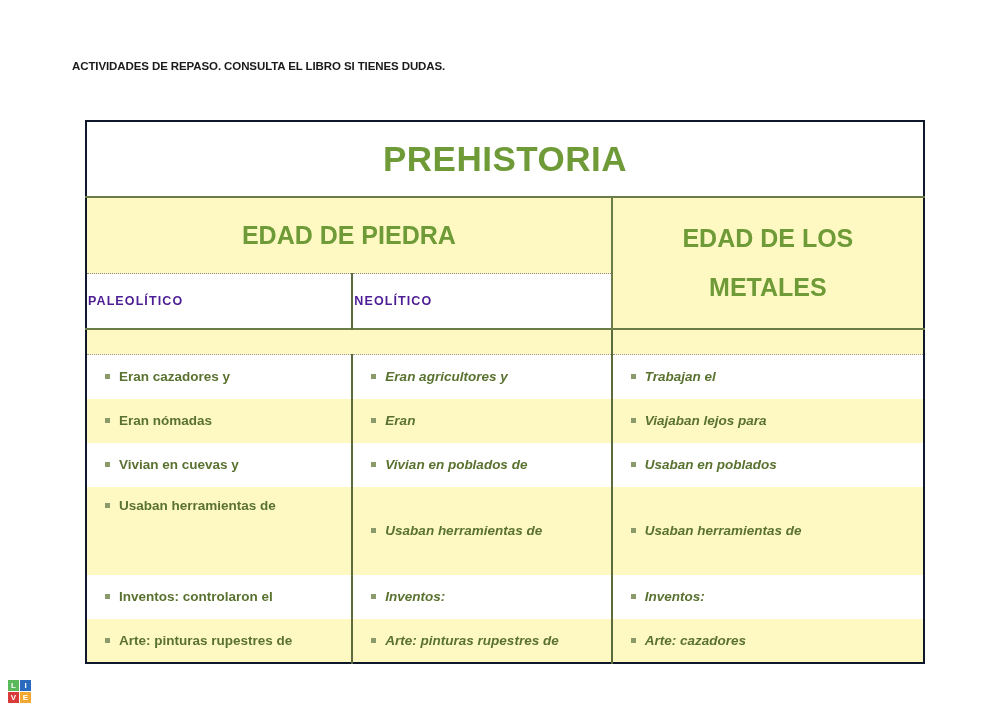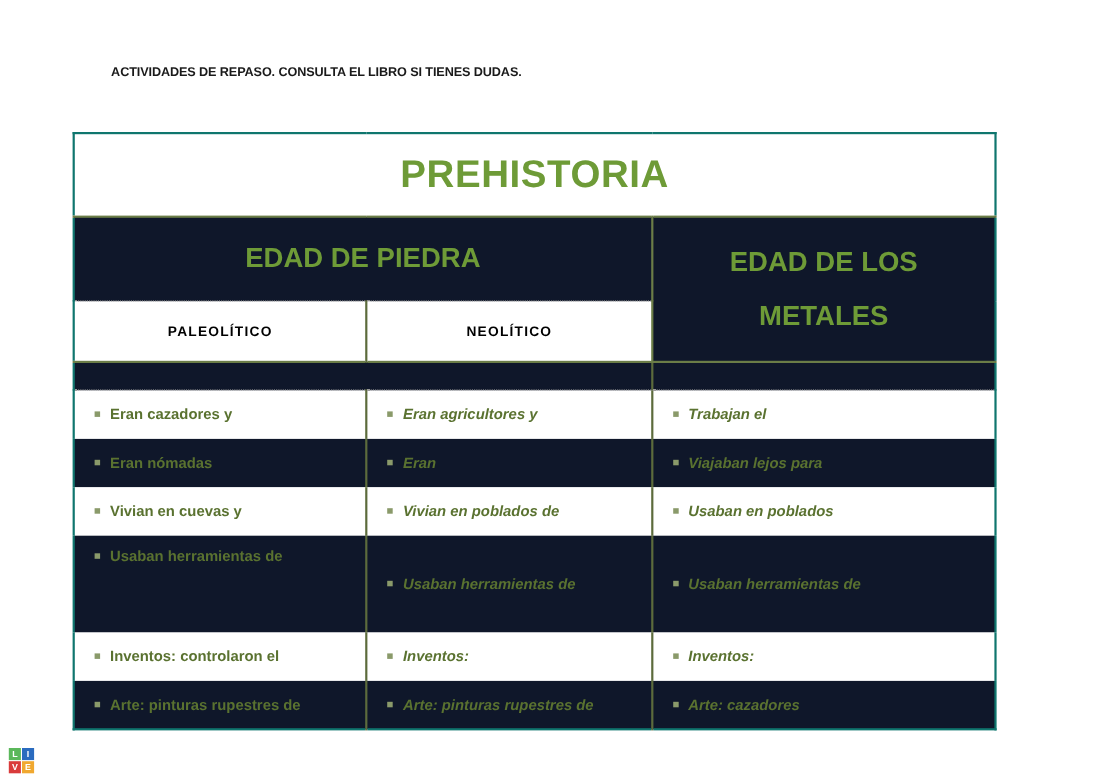--- a/index.html
+++ b/index.html
@@ -11,42 +11,42 @@
     height: 707px;
     background: #ffffff;
     font-family: "Liberation Sans", sans-serif;
     overflow: hidden;
     position: relative;
   }
 
   
   .instruction {
     position: absolute;
-    left: 101px;
+    left: 72px;
     top: 60px;
     font-size: 11.5px;
     font-weight: bold;
     color: #1a1a1a;
     letter-spacing: -0.1px;
     white-space: nowrap;
   }
 
   
   .sheet-table {
     position: absolute;
-    left: 66px;
+    left: 85px;
     top: 120px;
     width: 840px;
-    border: 2px solid #0f766e;
+    border: 2px solid #0f172a;
     border-collapse: collapse;
     box-sizing: border-box;
     background: #ffffff;
   }
 
-  .green-fill   { background: #0f172a; margin-left: 36px; }
+  .green-fill   { background: #fef9c3; margin-left: 36px; }
   .white-fill   { background: #ffffff; }
 
   
   .title-row {
     height: 76px;
     border-bottom: 2px solid #6b7d47;
   }
   .title-cell {
     text-align: center;
     vertical-align: middle;
@@ -77,25 +77,24 @@
     border-bottom: 2px solid #6b7d47;
     padding: 16px 10px;
   }
 
   
   .sub-row {
     height: 40px;
     border-bottom: 2px solid #6b7d47;
   }
   .sub-cell {
-    text-align: center;
     vertical-align: middle;
     font-size: 12.5px;
     font-weight: bold;
-    color: #000000;
+    color: #4c1d95;
     letter-spacing: 1.1px;
   }
   .sub-cell.divider { border-left: 2px solid #5c6b3c; }
 
   
   .spacer-row { height: 26px; }
   .spacer-cell {
     border-bottom: 1px dotted #9a9a9a;
   }
   .spacer-cell.divider-right { border-left: 2px solid #5c6b3c; }

